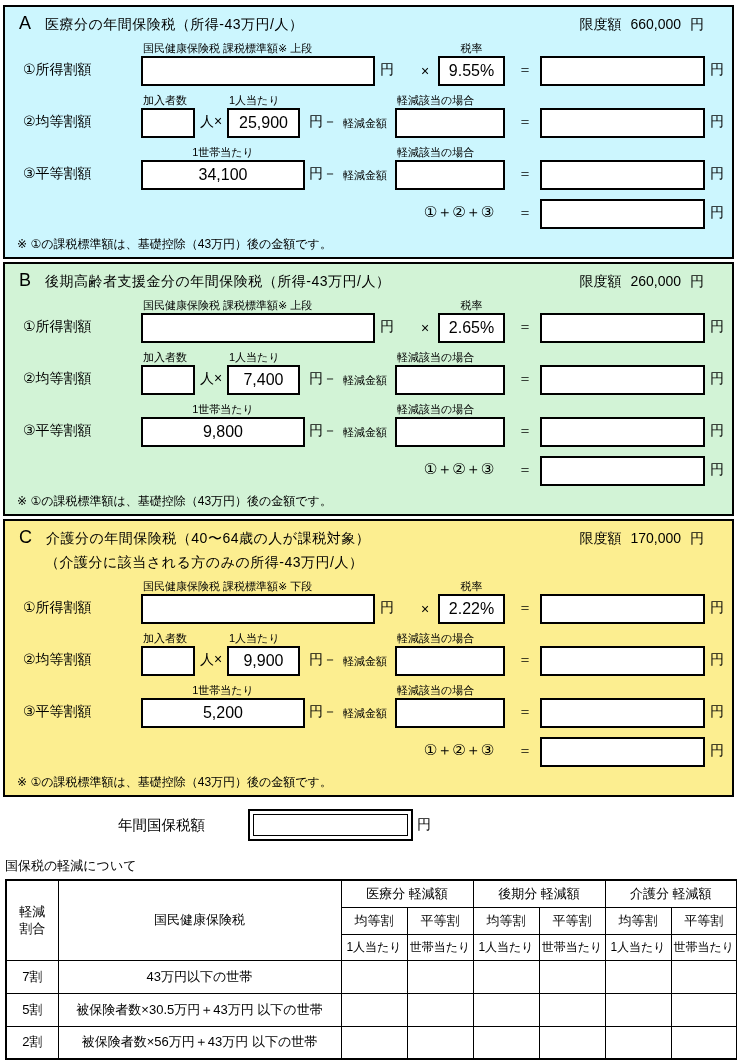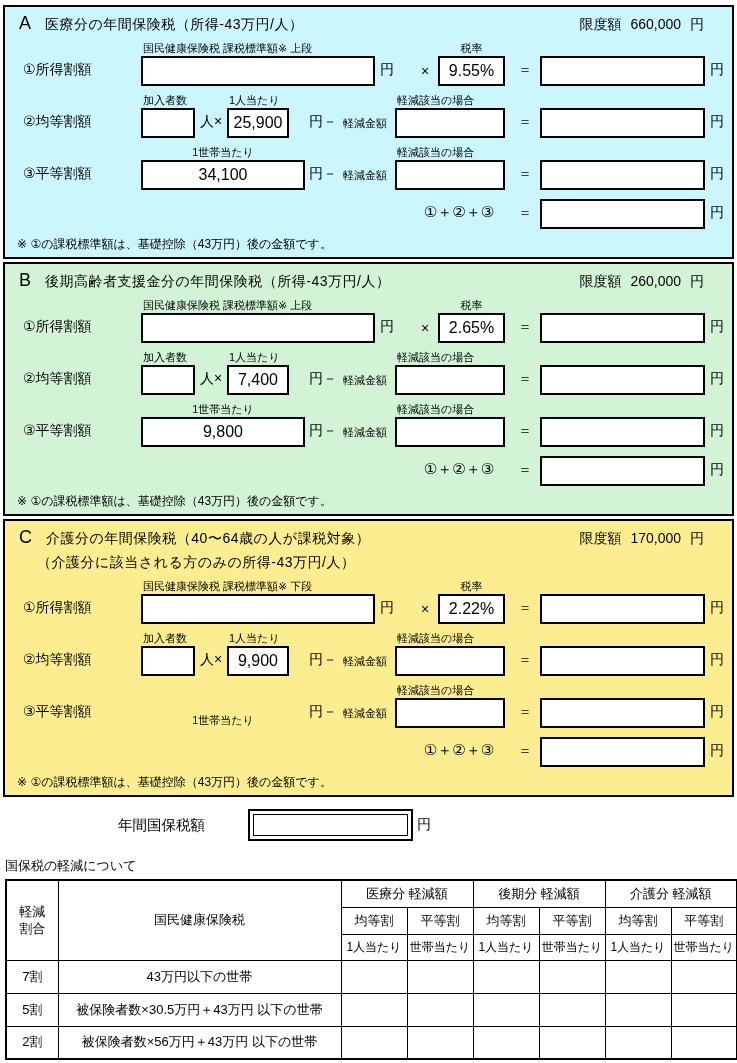--- a/index.html
+++ b/index.html
@@ -10,33 +10,33 @@
   
   .section { margin:0 3px; border:2px solid #000; padding:4px 0 4px 0; }
   .sec-a { margin-top:5px; background:#ccf6fe; }
   .sec-b { margin-top:3px; background:#d2f3d6; }
   .sec-c { margin-top:3px; background:#fcee90; }
 
   .sec-header { display:flex; align-items:baseline; padding:2px 28px 0 14px; }
   .sec-letter { font-size:18px; margin-right:14px; }
   .sec-title  { font-size:14px; letter-spacing:0.5px; }
   .sec-limit  { margin-left:auto; font-size:14px; display:flex; gap:9px; }
-  .sec-subtitle { font-size:14px; padding:6px 0 0 32px; letter-spacing:0.5px; }
+  .sec-subtitle { font-size:14px; padding:6px 0 0 40px; letter-spacing:0.5px; }
 
   .frow { display:flex; align-items:flex-end; padding-left:18px; margin-top:7px; }
   .rowlabel { width:118px; font-size:14px; padding-bottom:7px; }
   .field { display:flex; flex-direction:column; }
   .fieldlabel { font-size:11px; line-height:15px; padding-left:2px; white-space:nowrap; }
   .fieldlabel.center { text-align:center; padding-left:0; }
   .box { background:#fff; border:2px solid #000; height:30px;
          display:flex; align-items:center; justify-content:center; font-size:16px; }
   .w-base   { width:234px; } .w-base .box { width:234px; }
   .w-rate   { width:67px; }  .w-rate .box { width:67px; }
   .w-members{ width:54px; }  .w-members .box { width:54px; }
-  .w-pp     { width:78px; }  .w-pp .box { width:62px; }
+  .w-pp     { width:78px; }  .w-pp .box { width:73px; }
   .w-hh     { width:164px; } .w-hh .box { width:164px; }
   .w-red    { width:110px; } .w-red .box { width:110px; }
   .w-result { width:165px; margin-left:3px; }
   .op { font-size:14px; margin-bottom:7px; white-space:nowrap; }
   .s-yen      { width:22px; margin-left:5px; }
   .s-times    { width:26px; margin-left:10px; text-align:center; }
   .s-ptimes   { width:32px; text-align:center; }
   .s-yenminus { width:34px; margin-left:4px; }
   .s-redlabel { width:52px; font-size:11px; }
   .s-eq       { width:24px; margin-left:8px; text-align:center; }
@@ -257,20 +257,21 @@
       <div class="box"></div>
     </div>
     <span class="op s-eq">＝</span>
     <div class="box w-result"></div>
     <span class="op s-yen2">円</span>
   </div>
   <div class="frow">
     <div class="rowlabel">③平等割額</div>
     <div class="field w-hh">
       <div class="fieldlabel center">1世帯当たり</div>
+      <div class="box">5,200</div>
     </div>
     <span class="op s-yenminus">円－</span>
     <span class="op s-redlabel">軽減金額</span>
     <div class="field w-red">
       <div class="fieldlabel">軽減該当の場合</div>
       <div class="box"></div>
     </div>
     <span class="op s-eq">＝</span>
     <div class="box w-result"></div>
     <span class="op s-yen2">円</span>

